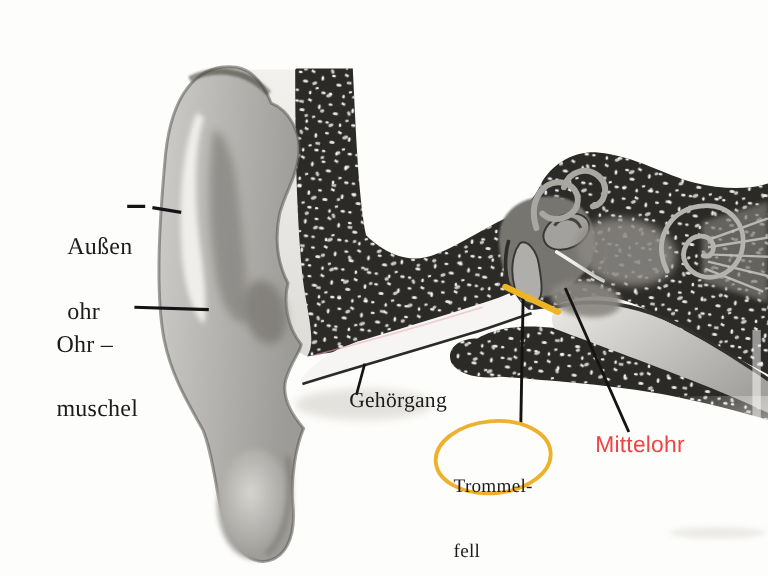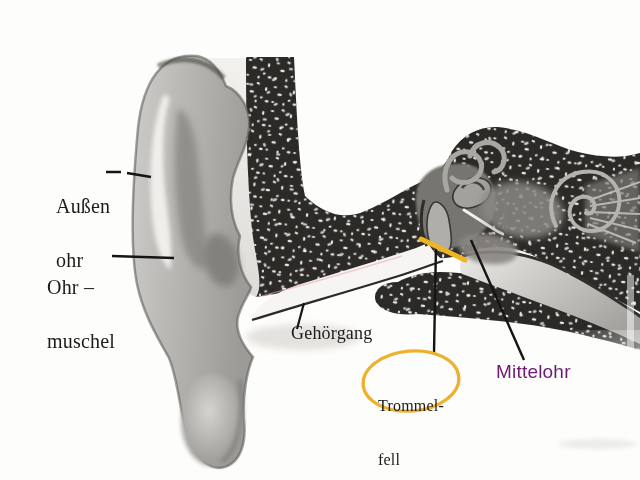--- a/index.html
+++ b/index.html
@@ -12,21 +12,21 @@
     position:absolute;color:#1b1b19;line-height:18px;font-size:20px;
     letter-spacing:.2px;white-space:pre;
   }
   .lbl span{display:block;}
   .lbl-aussenohr{left:56px;top:161px;}
   .lbl-ohrmuschel{left:47px;top:242px;font-size:20px;}
   .lbl-gehoergang{left:259px;top:324px;font-size:18px;margin-left:32px;}
   .lbl-trommelfell{left:378px;top:361px;font-size:16px;line-height:18px;}
   .lbl-mittelohr{
     left:496px;top:363px;font-family:"Liberation Sans", sans-serif;
-    font-size:19px;color:#701a75;
+    font-size:19px;color:#ef4444;
   }
 </style>
 </head>
 <body>
 
 <div id="stage">
 
   <svg id="art" viewBox="0 0 640 480">
     <defs>
       <linearGradient id="pinnaG" x1="0" y1="0" x2="1" y2="0.25">

